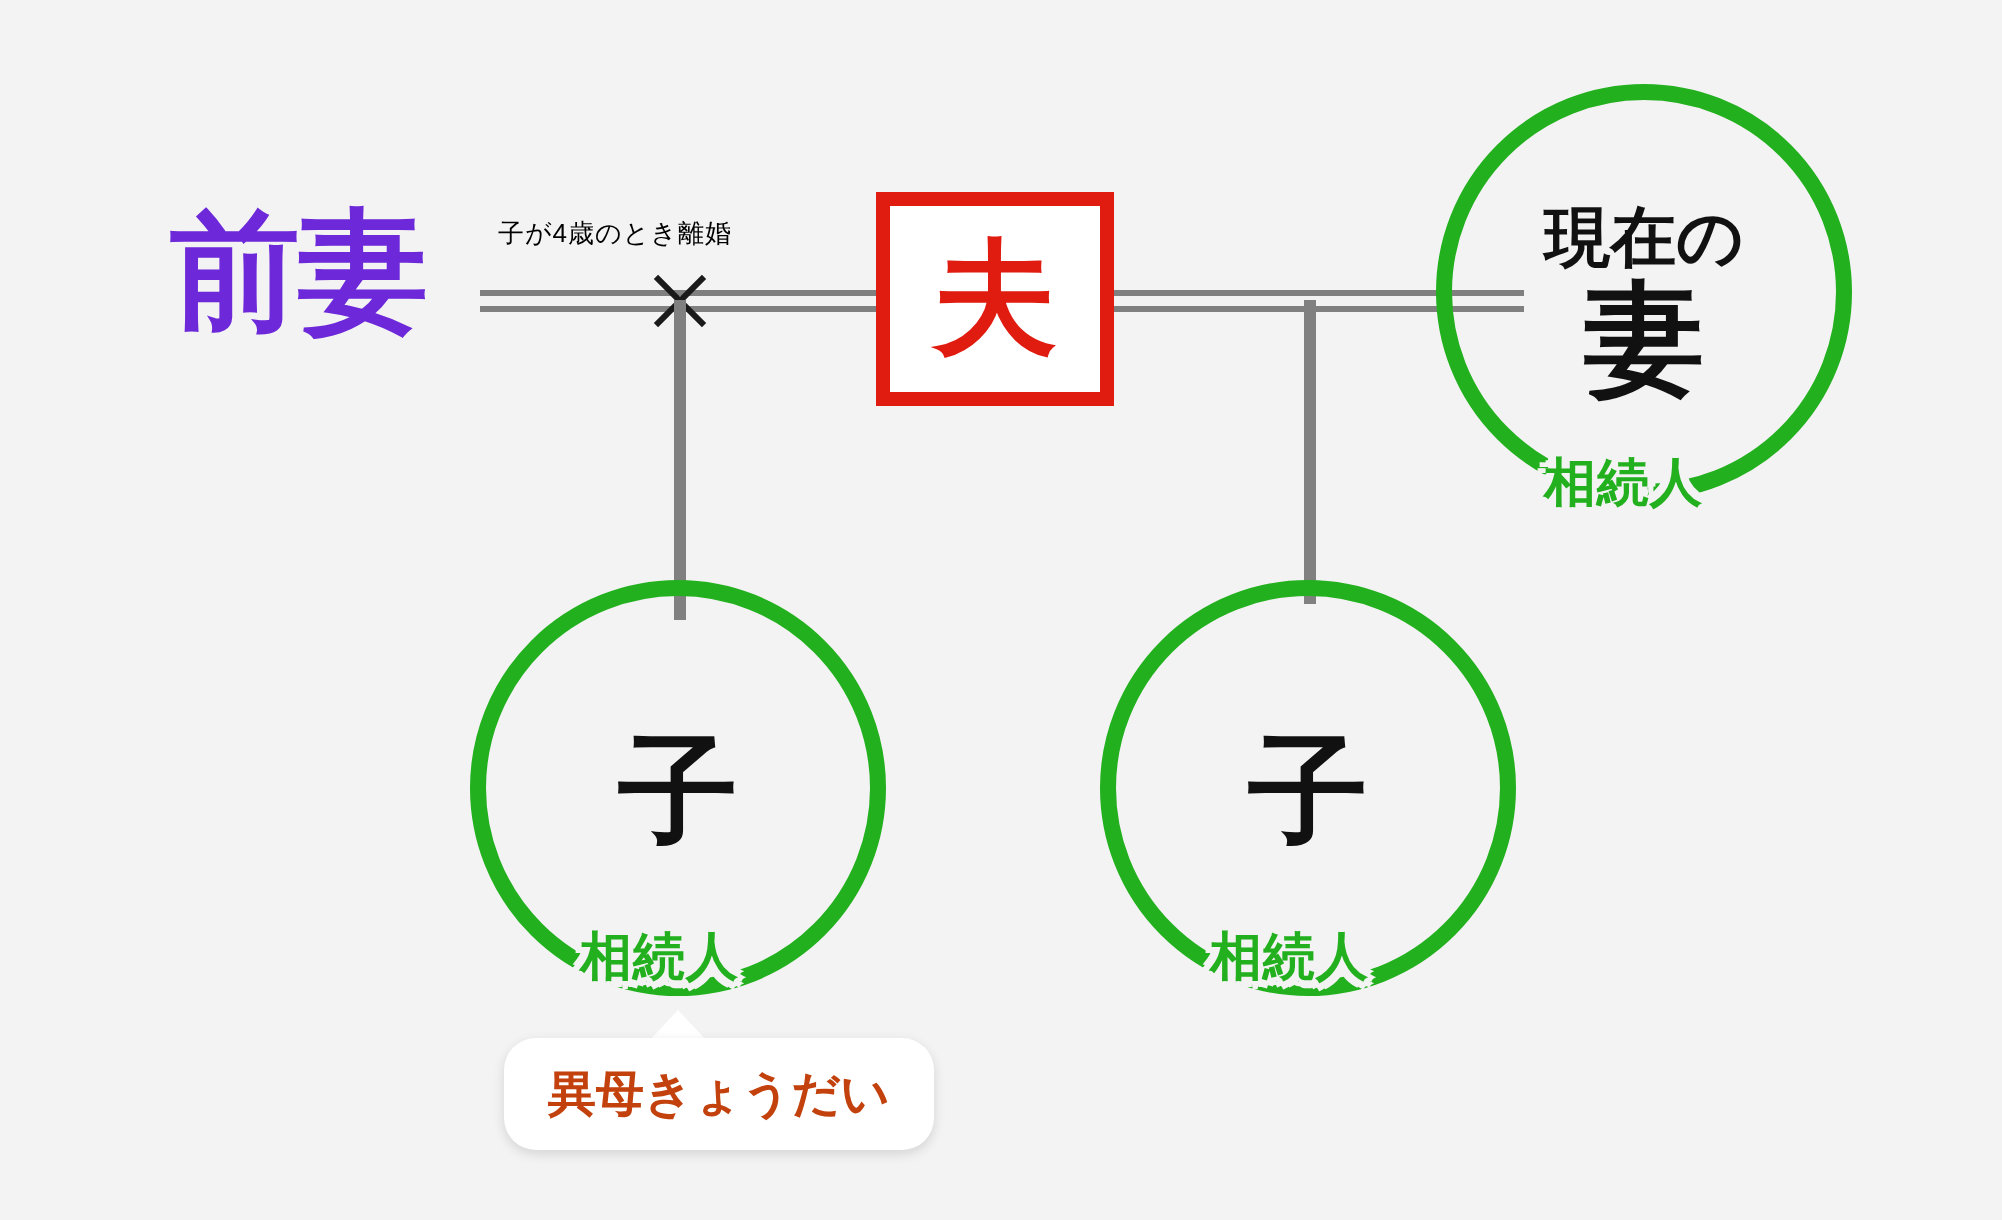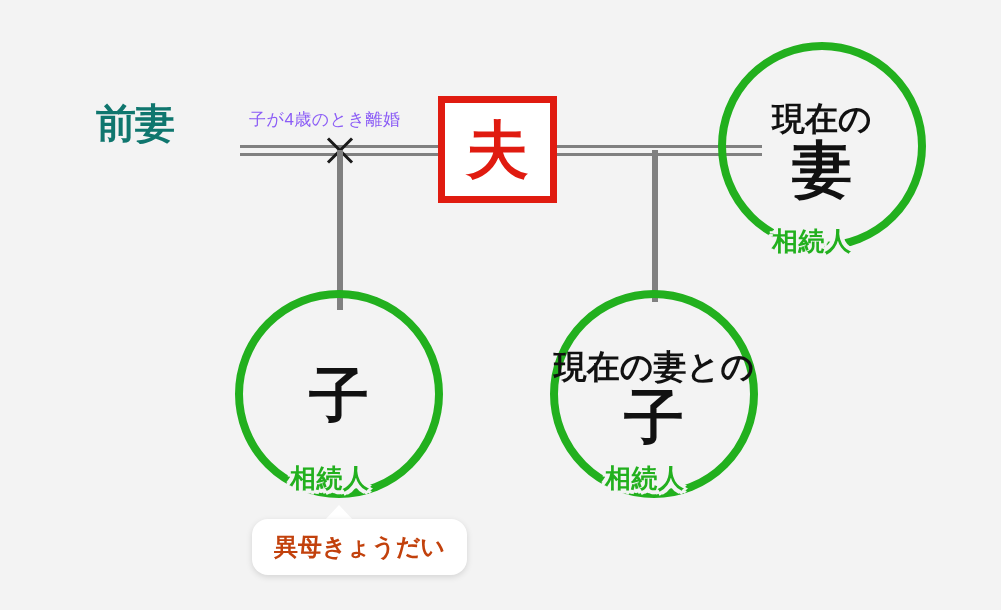--- a/index.html
+++ b/index.html
@@ -31,34 +31,33 @@
     position:absolute; left:0; top:15px;
     width:34px; height:3px; background:#1a1a1a;
     display:block;
   }
   .x-mark span:nth-child(1){ transform:rotate(45deg); }
   .x-mark span:nth-child(2){ transform:rotate(-45deg); }
 
   
   .plain-label {
     position:absolute;
-    font-size:40px;
+    font-size:65px;
     font-weight:700;
-    color:#0f766e;
+    color:#6d28d9;
     letter-spacing:-1px;
     white-space:nowrap;
     line-height:1;
-    margin-left:11px;
   }
 
   
   .note {
     position:absolute;
-    font-size:17px;
-    color:#8b5cf6;
+    font-size:13px;
+    color:#000000;
     white-space:nowrap;
     letter-spacing:.5px;
   }
 
   
   .red-box {
     position:absolute;
     background:#ffffff;
     border:7px solid #e01b10;
     display:flex;
@@ -175,21 +174,20 @@
   <div class="heir" style="left:772px; top:224px;">相続人</div>
 
   <div class="circle" style="left:235px; top:290px; width:208px; height:208px;"></div>
   <div class="circle-text" style="left:235px; top:290px; width:208px; height:208px;">
     <span class="main">子</span>
   </div>
   <div class="heir" style="left:290px; top:461px;">相続人</div>
 
   <div class="circle" style="left:550px; top:290px; width:208px; height:208px;"></div>
   <div class="circle-text" style="left:550px; top:290px; width:208px; height:208px;">
-    <span class="top">現在の妻との</span>
     <span class="main">子</span>
   </div>
   <div class="heir" style="left:605px; top:461px;">相続人</div>
 
   <div class="callout-arrow" style="left:324px; top:505px;"></div>
   <div class="callout" style="left:252px; top:519px;">異母きょうだい</div>
 
 </div>
 
 </body></html>

